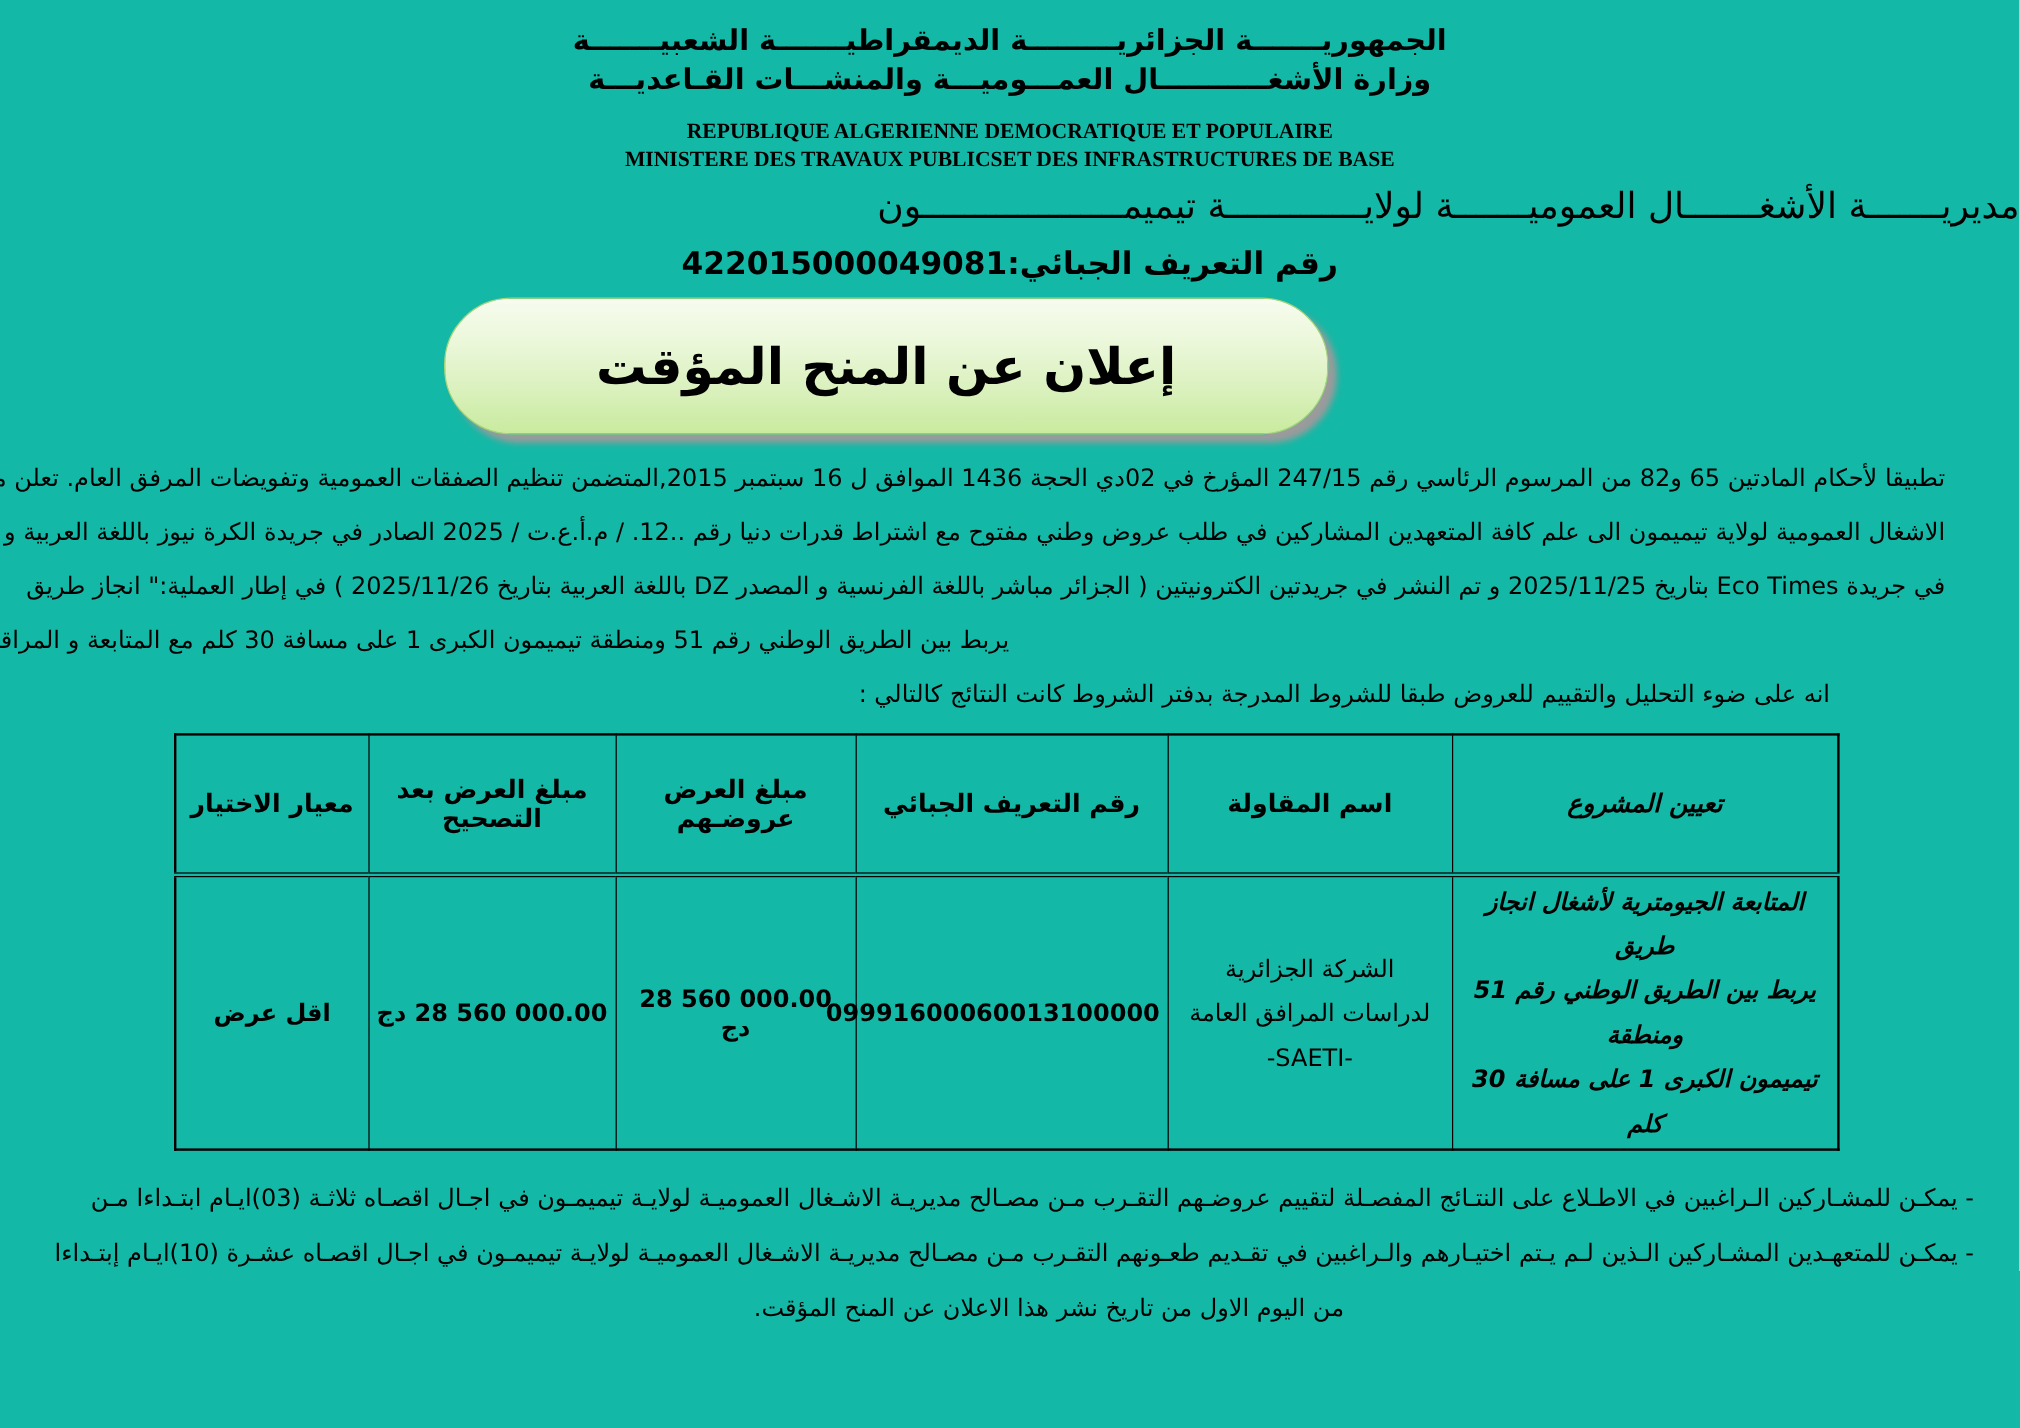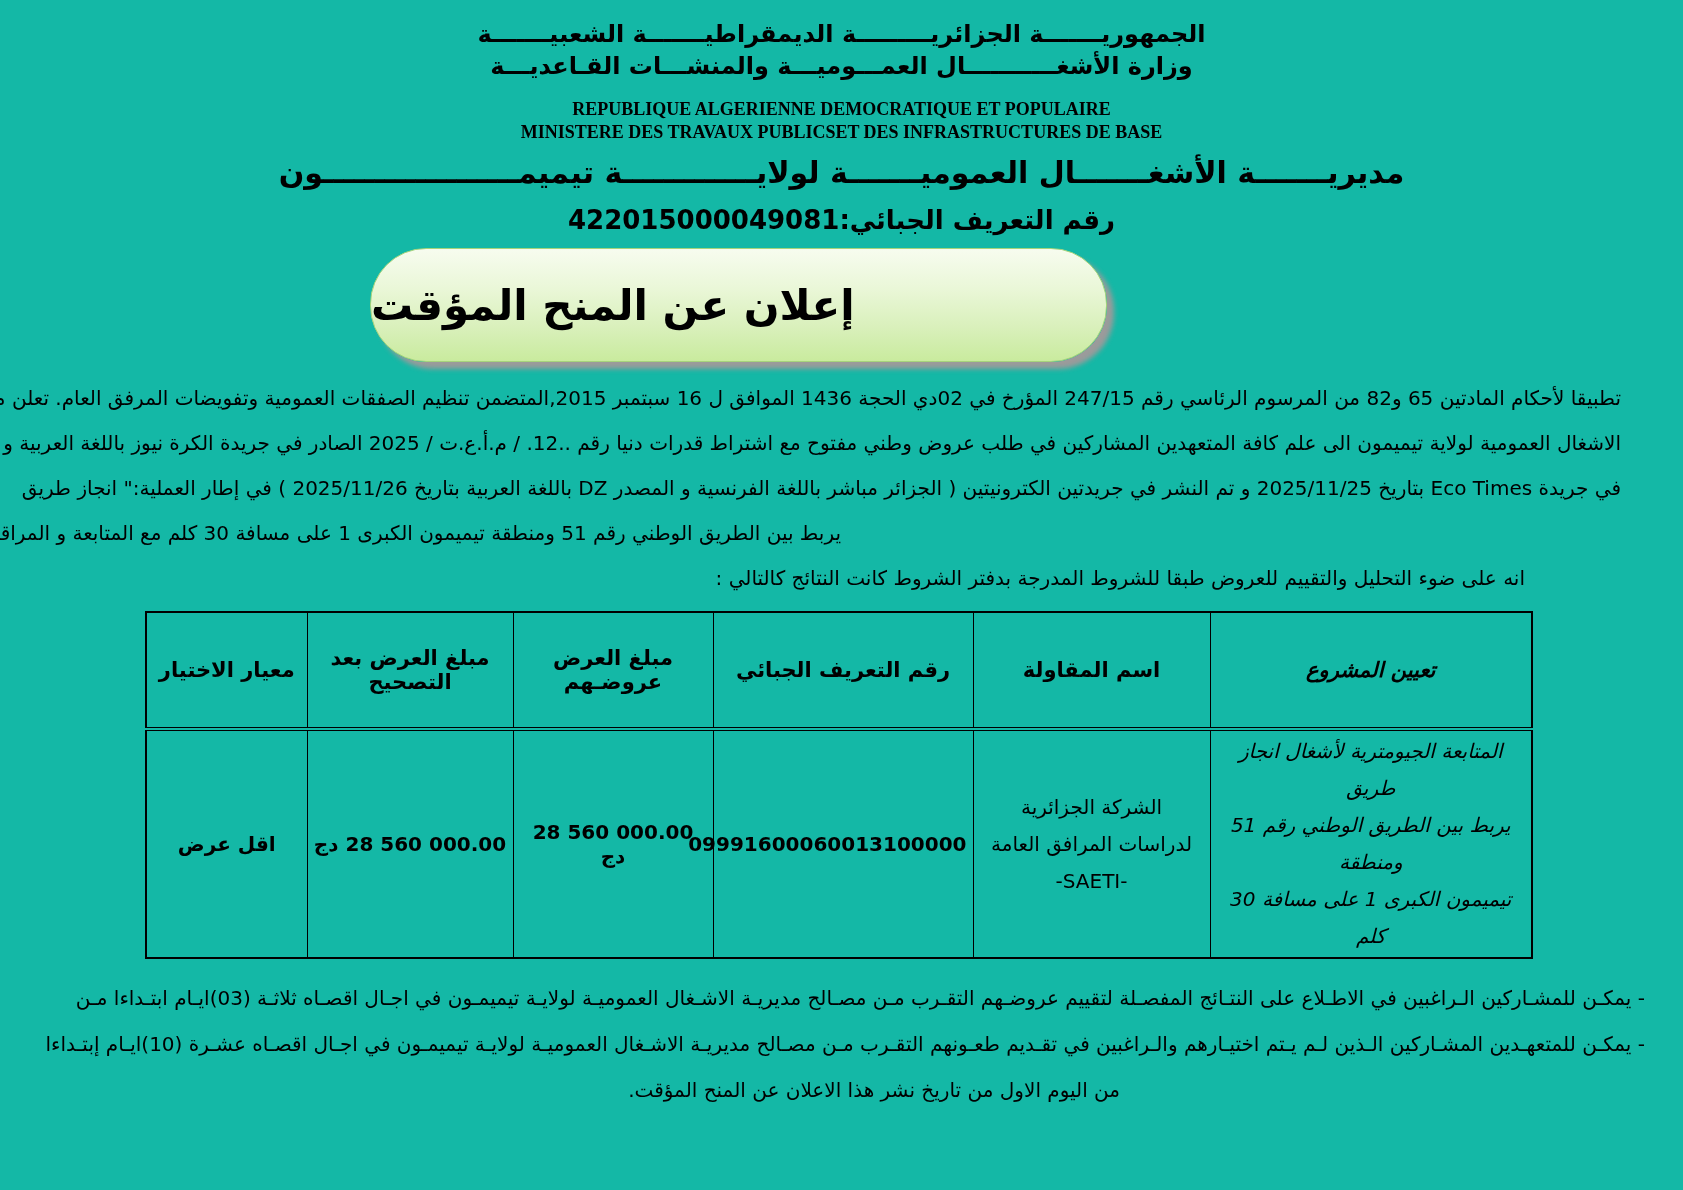--- a/index.html
+++ b/index.html
@@ -1,41 +1,41 @@
 <!DOCTYPE html>
 <html lang="ar"><head>
 <meta charset="utf-8">
 <style>
   html,body{margin:0;padding:0;background:#fff;}
   #page{position:relative;width:1683px;height:1190px;background:#14b8a6;overflow:hidden;
         font-family:"DejaVu Sans",sans-serif;color:#000;}
   .center{text-align:center;}
   .ar-head{font-weight:bold;font-size:24px;line-height:32px;direction:rtl;}
   .fr-head{font-family:"Liberation Serif",serif;font-weight:bold;font-size:18px;line-height:23px;letter-spacing:0px;}
-  .dir-line{font-weight:bold;font-size:30px;line-height:42px;direction:rtl;margin-top:8px;}
+  .dir-line{font-weight:normal;font-size:30px;line-height:42px;direction:rtl;margin-top:8px;text-align:right;}
   .tax-line{font-weight:bold;font-size:26px;line-height:36px;direction:rtl;margin-top:8px;}
   .badge{margin:10px 0 0 370px;width:735px;height:112px;border-radius:56px;
          border:1px solid #a6d47b;
          background:linear-gradient(to bottom,#f7fcef 0%,#eaf7d8 35%,#d9f0bb 70%,#c9eb9e 100%);
          box-shadow:7px 7px 5px #9b9b9b;
-         display:flex;align-items:center;justify-content:flex-start;}
+         display:flex;align-items:center;justify-content:center;}
   .badge-title{font-weight:bold;font-size:42px;direction:rtl;}
   .bodytext{margin:14px 62px 0 40px;direction:rtl;}
   .bodytext .bline{font-size:20px;line-height:45px;white-space:nowrap;text-align:right;}
   .bline-indent1{margin-right:780px;}
   .bline-indent2{margin-right:96px;}
   table.results{border-collapse:collapse;margin:10px 0 0 145px;width:1386px;direction:rtl;
                 table-layout:fixed;}
   table.results,table.results th,table.results td{border:1px solid #000;}
   table.results{border:2px solid #000;}
   table.results th{height:78px;font-weight:bold;font-size:21px;padding:18px 6px;vertical-align:middle;
                    border-bottom:4px double #000;}
   table.results td{height:112px;font-size:20px;padding:2px 6px;vertical-align:middle;text-align:center;}
   .th-project{font-style:italic;}
-  .cell-project{font-weight:normal;font-style:italic;line-height:37px;}
+  .cell-project{font-weight:bold;font-style:italic;line-height:37px;}
   .cell-company{line-height:37px;}
   .cell-num,.cell-amt{font-weight:bold;}
   .cell-crit{font-weight:bold;}
   .footer{margin:16px 38px 0 30px;direction:rtl;}
   .fline{font-size:20px;line-height:46px;white-space:nowrap;text-align:right;}
   .fline-indent1{margin-right:172px;}
   .fline-indent2{margin-right:525px;}
   .anep{position:absolute;left:0;top:1208px;width:100%;text-align:center;
         font-family:"Liberation Sans",sans-serif;font-size:22px;letter-spacing:0px;}
 </style>

